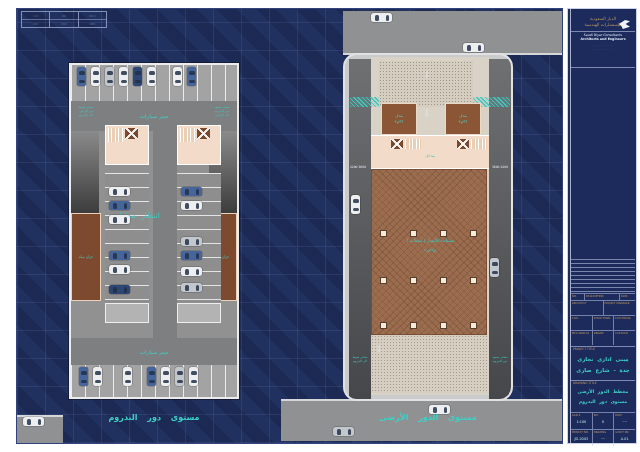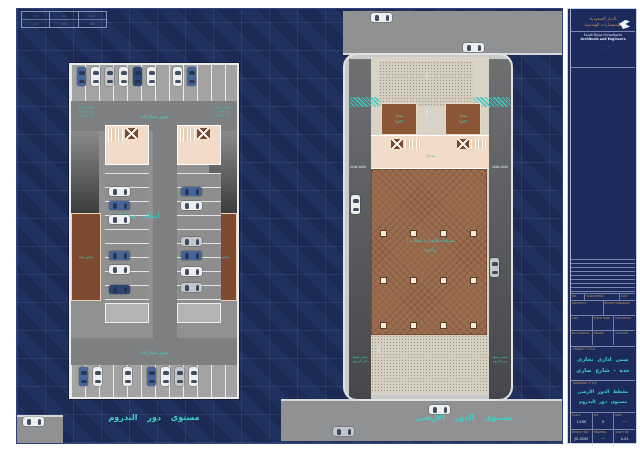--- a/index.html
+++ b/index.html
@@ -216,21 +216,21 @@
         <div class="col" style="left: 126px; top: 176px;"></div>
         <div class="col" style="left: 36px; top: 223px;"></div>
         <div class="col" style="left: 66px; top: 223px;"></div>
         <div class="col" style="left: 96px; top: 223px;"></div>
         <div class="col" style="left: 126px; top: 223px;"></div>
         <div class="col" style="left: 36px; top: 268px;"></div>
         <div class="col" style="left: 66px; top: 268px;"></div>
         <div class="col" style="left: 96px; top: 268px;"></div>
         <div class="col" style="left: 126px; top: 268px;"></div>
       </div>
-    <div class="abs caption" style="left:326px;top:404px;width:170px;text-align:right;">مستوى الدور الأرضى</div>
+    <div class="abs caption" style="left:326px;top:404px;width:170px;">مستوى الدور الأرضى</div>
   <div class="car v cb" style="left: 60px; top: 58px;"></div>
       <div class="car v cw" style="left: 74px; top: 58px;"></div>
       <div class="car v cs" style="left: 88px; top: 58px;"></div>
       <div class="car v cw" style="left: 102px; top: 58px;"></div>
       <div class="car v cn" style="left: 116px; top: 58px;"></div>
       <div class="car v cw" style="left: 130px; top: 58px;"></div>
       <div class="car v cw" style="left: 156px; top: 58px;"></div>
       <div class="car v cb" style="left: 170px; top: 58px;"></div>
       <div class="car v cb" style="left: 62px; top: 358px;"></div>
       <div class="car v cw" style="left: 76px; top: 358px;"></div>

